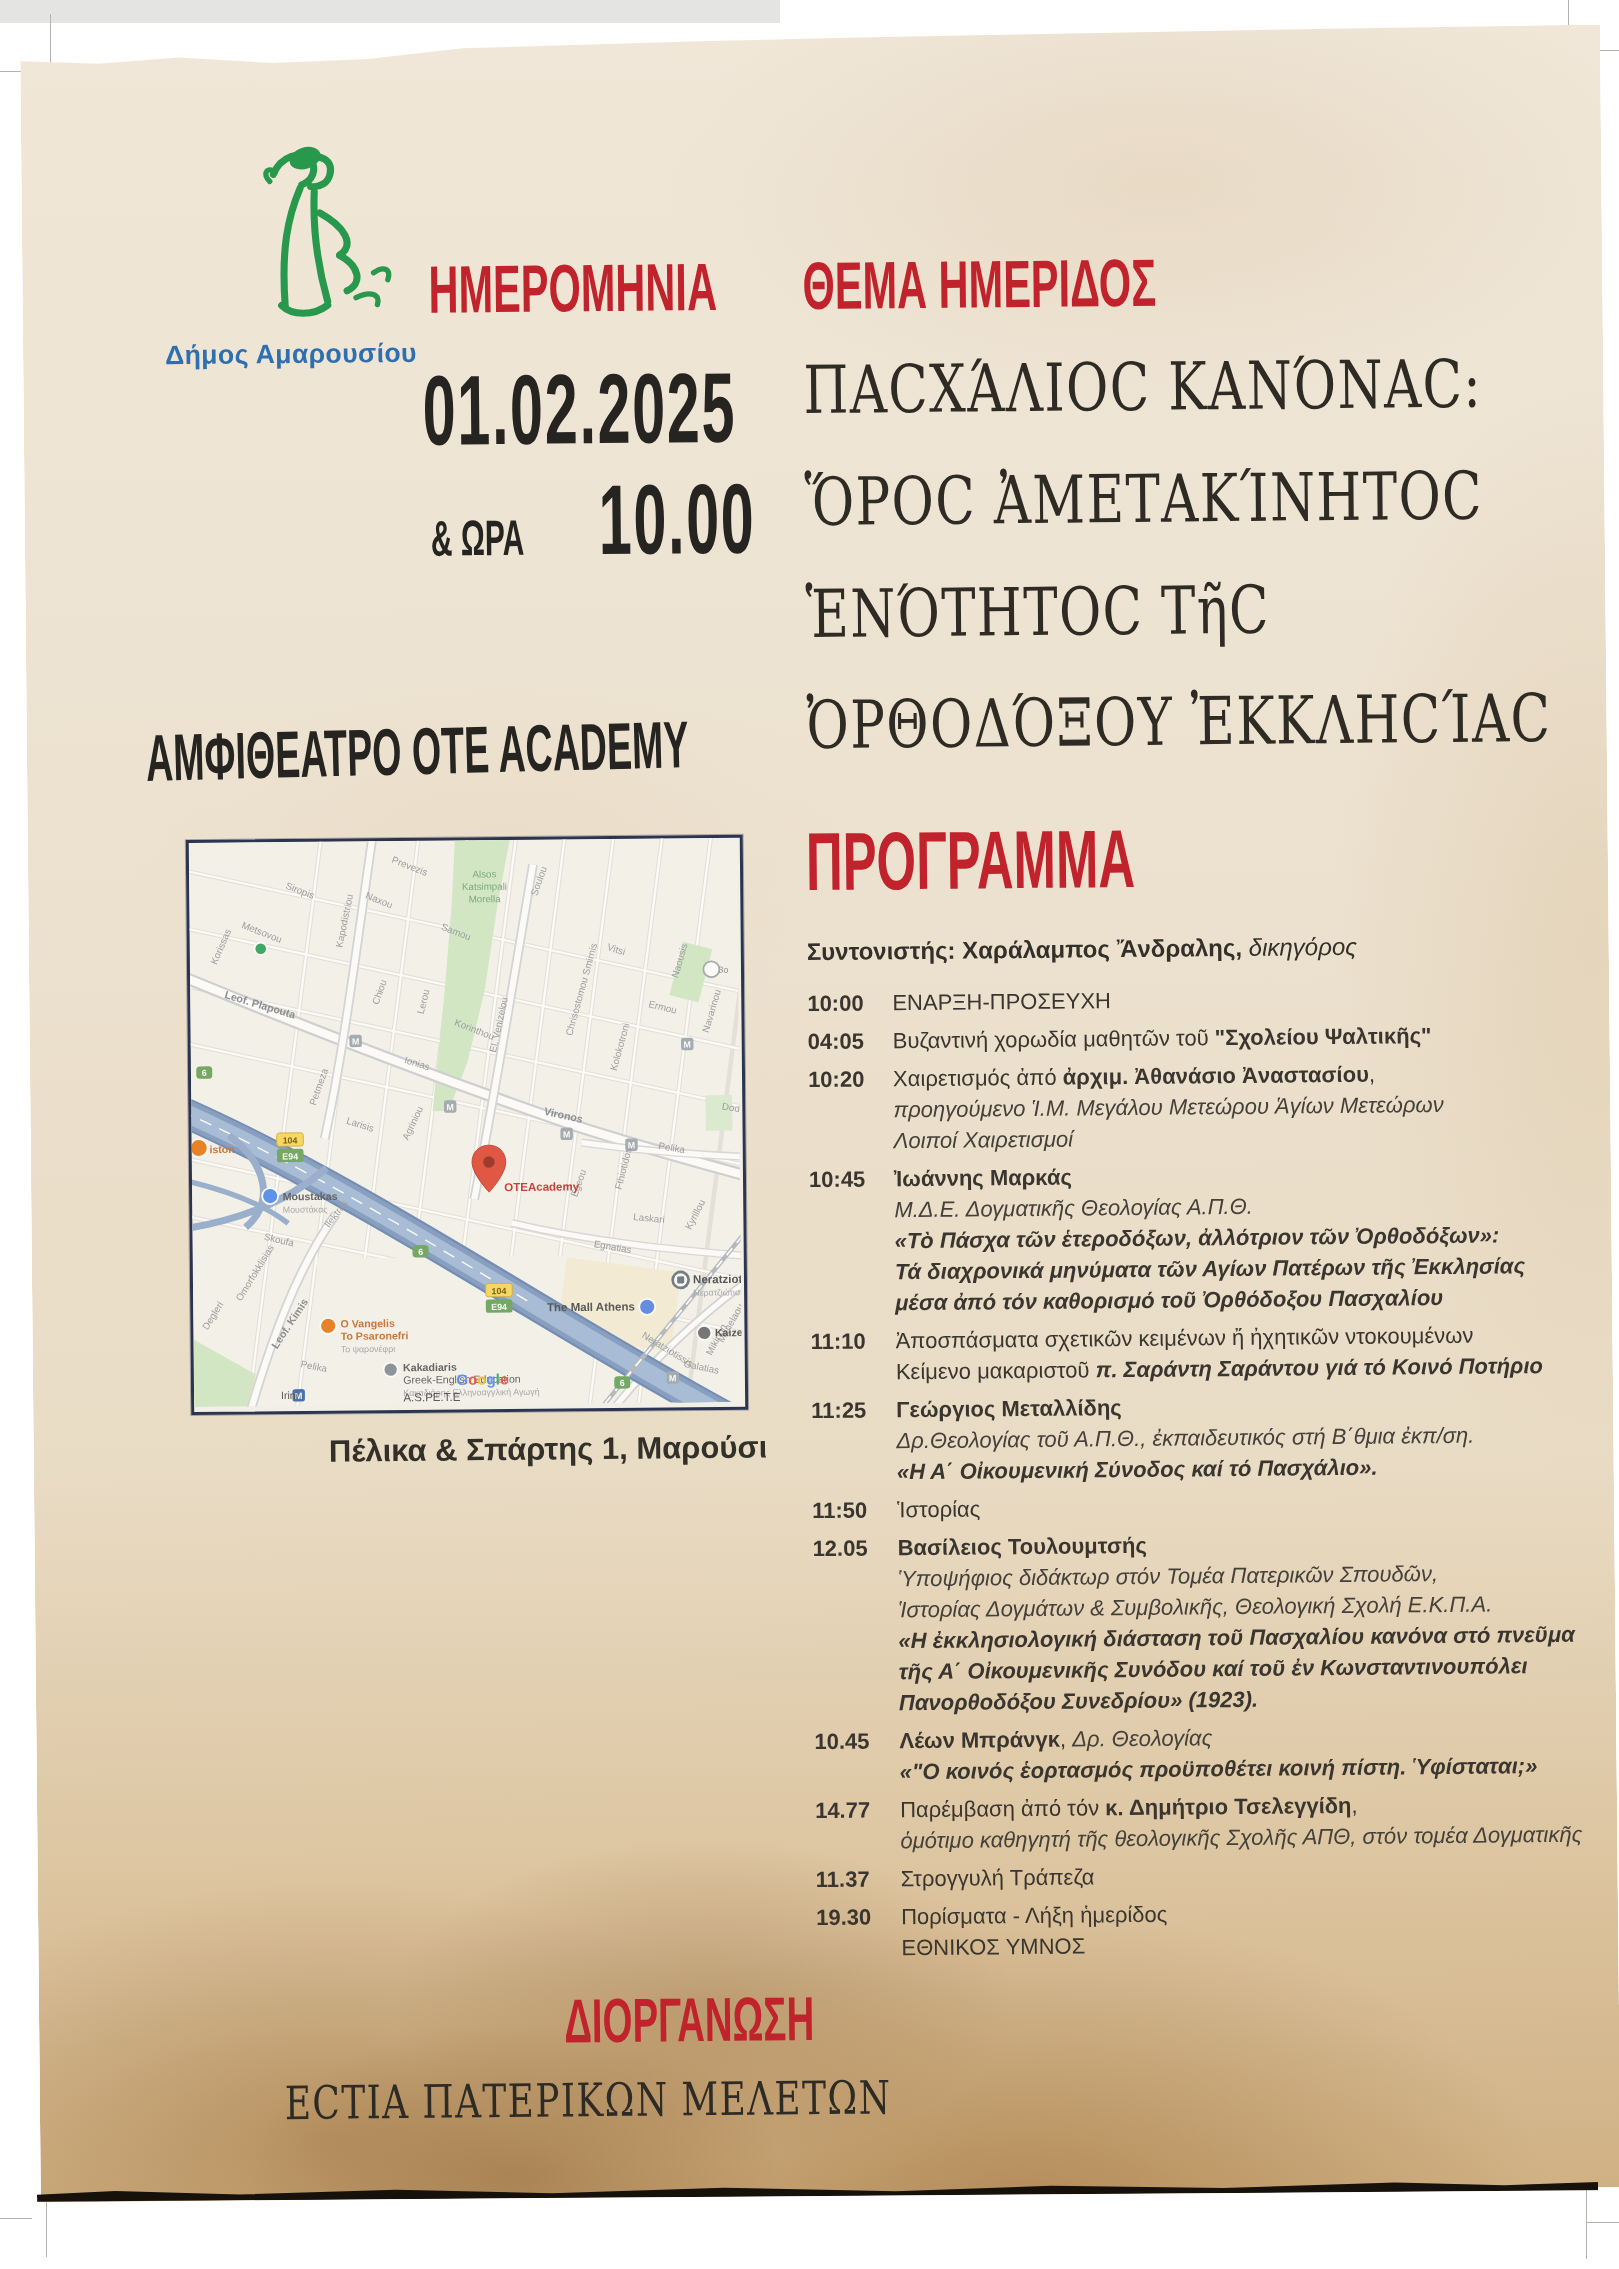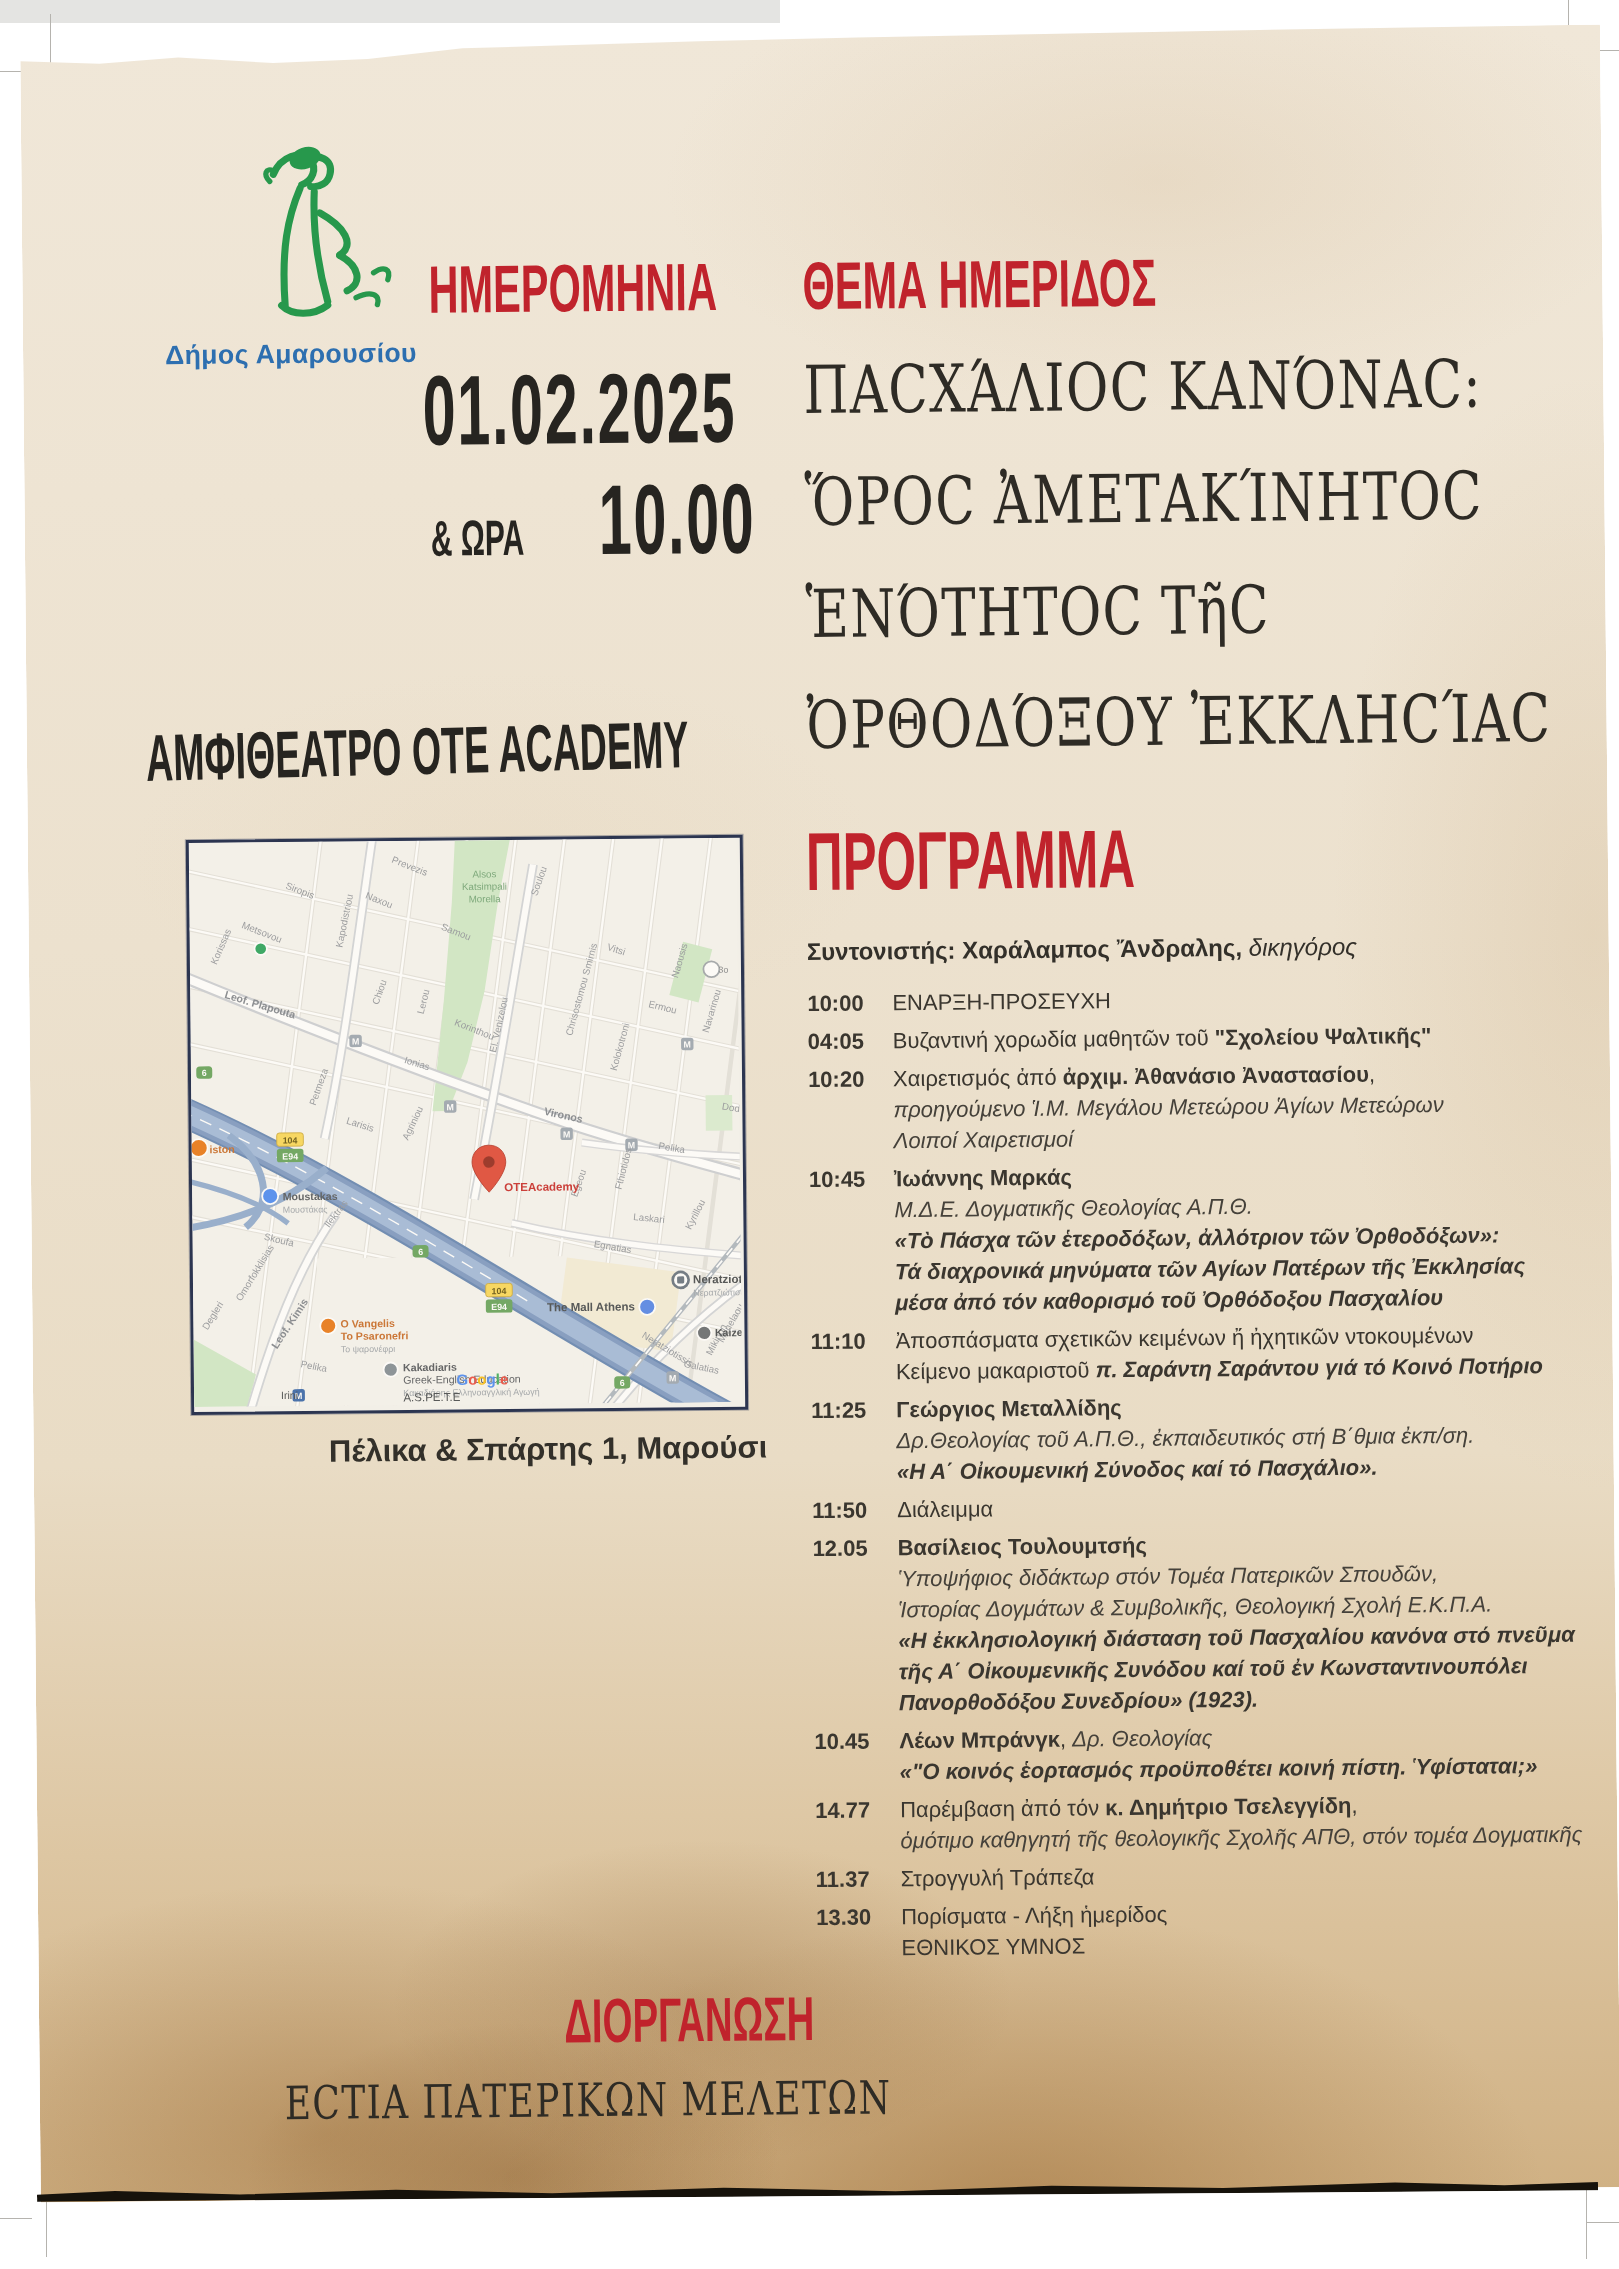--- a/index.html
+++ b/index.html
@@ -401,21 +401,21 @@
         <div class="prog-time">11:25</div>
         <div class="prog-lines">
           <div class="prog-line"><span class="seg s-b">Γεώργιος  Μεταλλίδης</span></div>
           <div class="prog-line"><span class="seg s-i">Δρ.Θεολογίας τοῦ Α.Π.Θ., ἐκπαιδευτικός στή Β΄θμια  ἐκπ/ση.</span></div>
           <div class="prog-line"><span class="seg s-bi">«Η Α΄ Οἰκουμενική Σύνοδος καί τό Πασχάλιο».</span></div>
         </div>
       </div>
       <div class="prog-item">
         <div class="prog-time">11:50</div>
         <div class="prog-lines">
-          <div class="prog-line"><span class="seg s-p">Διάλειμμα</span></div>
+          <div class="prog-line"><span class="seg s-p">Ἱστορίας</span></div>
         </div>
       </div>
       <div class="prog-item">
         <div class="prog-time">12.05</div>
         <div class="prog-lines">
           <div class="prog-line"><span class="seg s-b">Βασίλειος Τουλουμτσής</span></div>
           <div class="prog-line"><span class="seg s-i">Ὑποψήφιος διδάκτωρ στόν Τομέα Πατερικῶν Σπουδῶν,</span></div>
           <div class="prog-line"><span class="seg s-i">Ἱστορίας  Δογμάτων &amp; Συμβολικῆς, Θεολογική Σχολή Ε.Κ.Π.Α.</span></div>
           <div class="prog-line"><span class="seg s-bi">«Η ἐκκλησιολογική διάσταση τοῦ Πασχαλίου κανόνα στό πνεῦμα</span></div>
           <div class="prog-line"><span class="seg s-bi">τῆς Α΄ Οἰκουμενικῆς Συνόδου καί τοῦ ἐν Κωνσταντινουπόλει</span></div>
@@ -436,21 +436,21 @@
           <div class="prog-line"><span class="seg s-i">ὁμότιμο καθηγητή τῆς θεολογικῆς  Σχολῆς ΑΠΘ, στόν τομέα Δογματικῆς</span></div>
         </div>
       </div>
       <div class="prog-item">
         <div class="prog-time">11.37</div>
         <div class="prog-lines">
           <div class="prog-line"><span class="seg s-p">Στρογγυλή Τράπεζα</span></div>
         </div>
       </div>
       <div class="prog-item">
-        <div class="prog-time">13.30</div>
+        <div class="prog-time">19.30</div>
         <div class="prog-lines">
           <div class="prog-line"><span class="seg s-p">Πορίσματα - Λήξη ἡμερίδος</span></div>
           <div class="prog-line"><span class="seg s-p">ΕΘΝΙΚΟΣ ΥΜΝΟΣ</span></div>
         </div>
       </div>
     </div>
 
   <div class="abs red red-head" style="left:372px;top:1956px;width:337px;text-align:right;font-size:62px;">
     <span class="cx cx62 cx-right">ΔΙΟΡΓΑΝΩΣΗ</span>
   </div>

